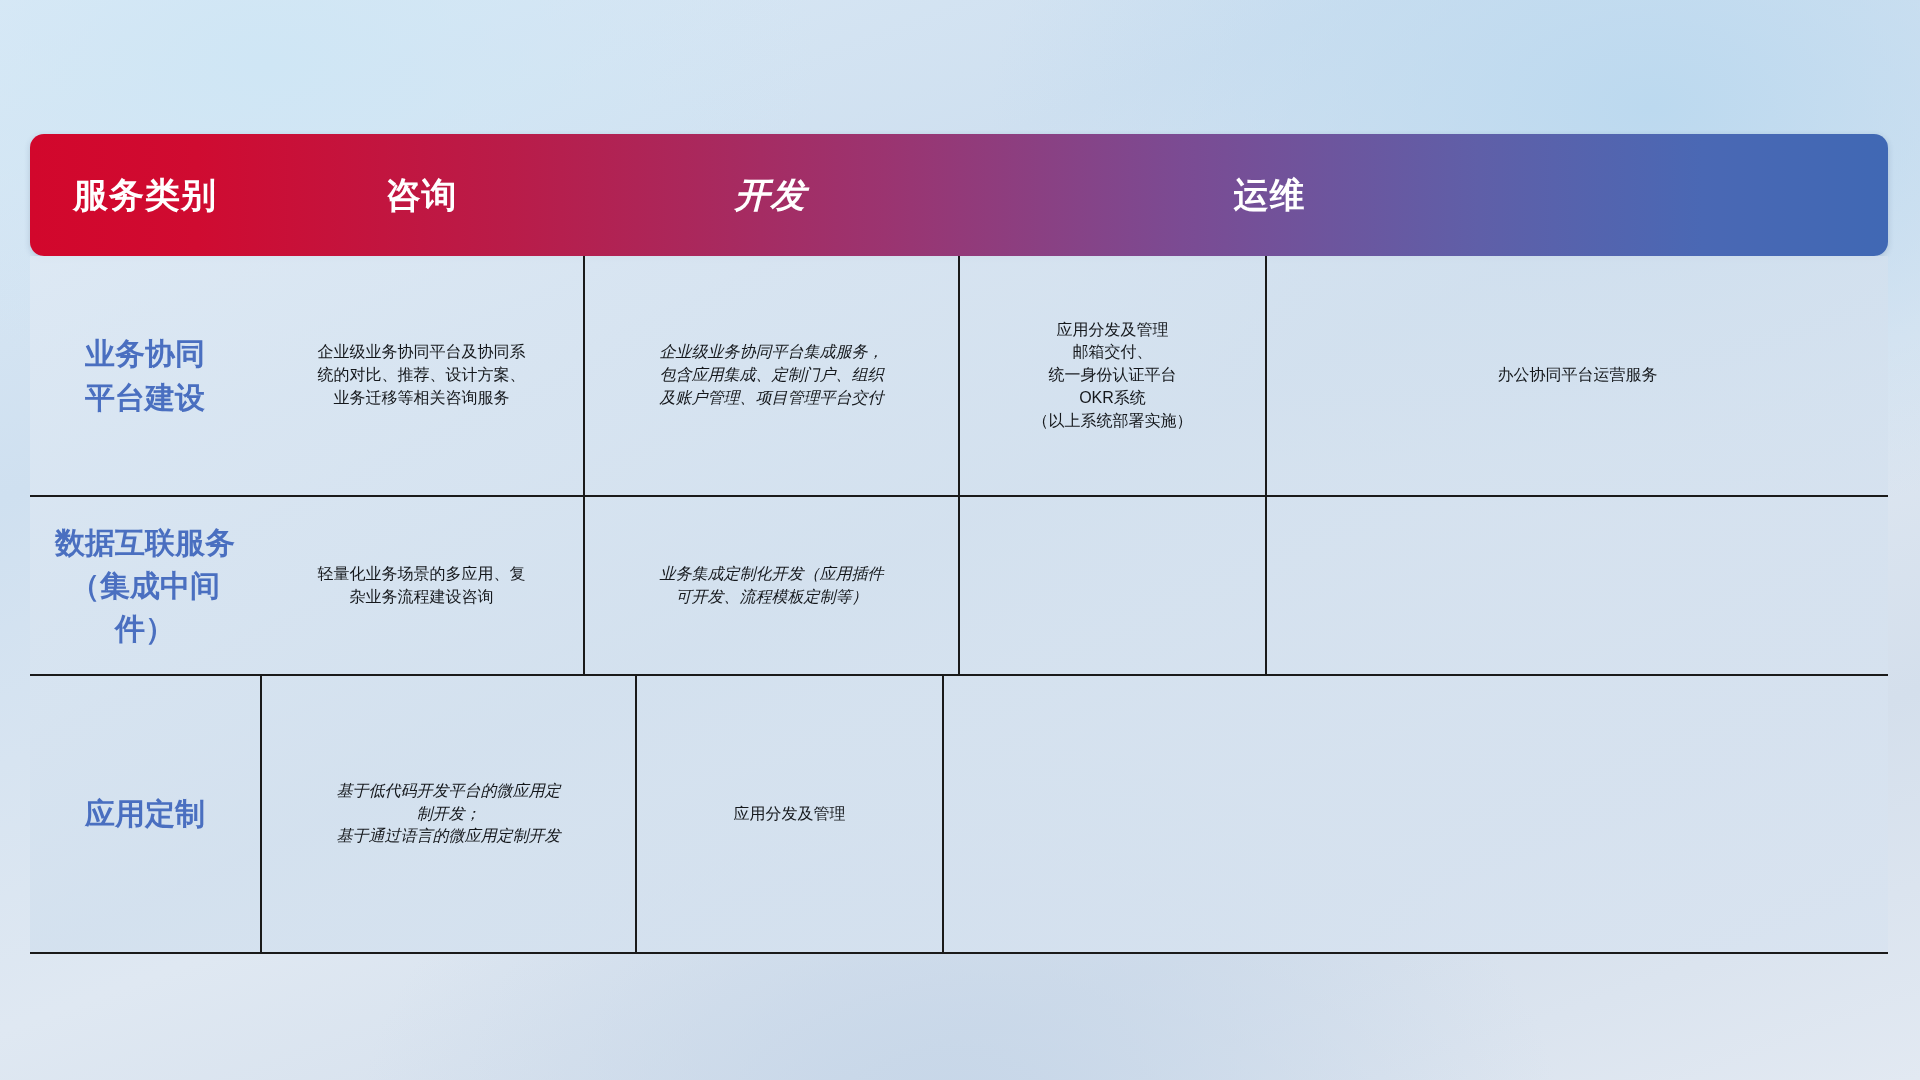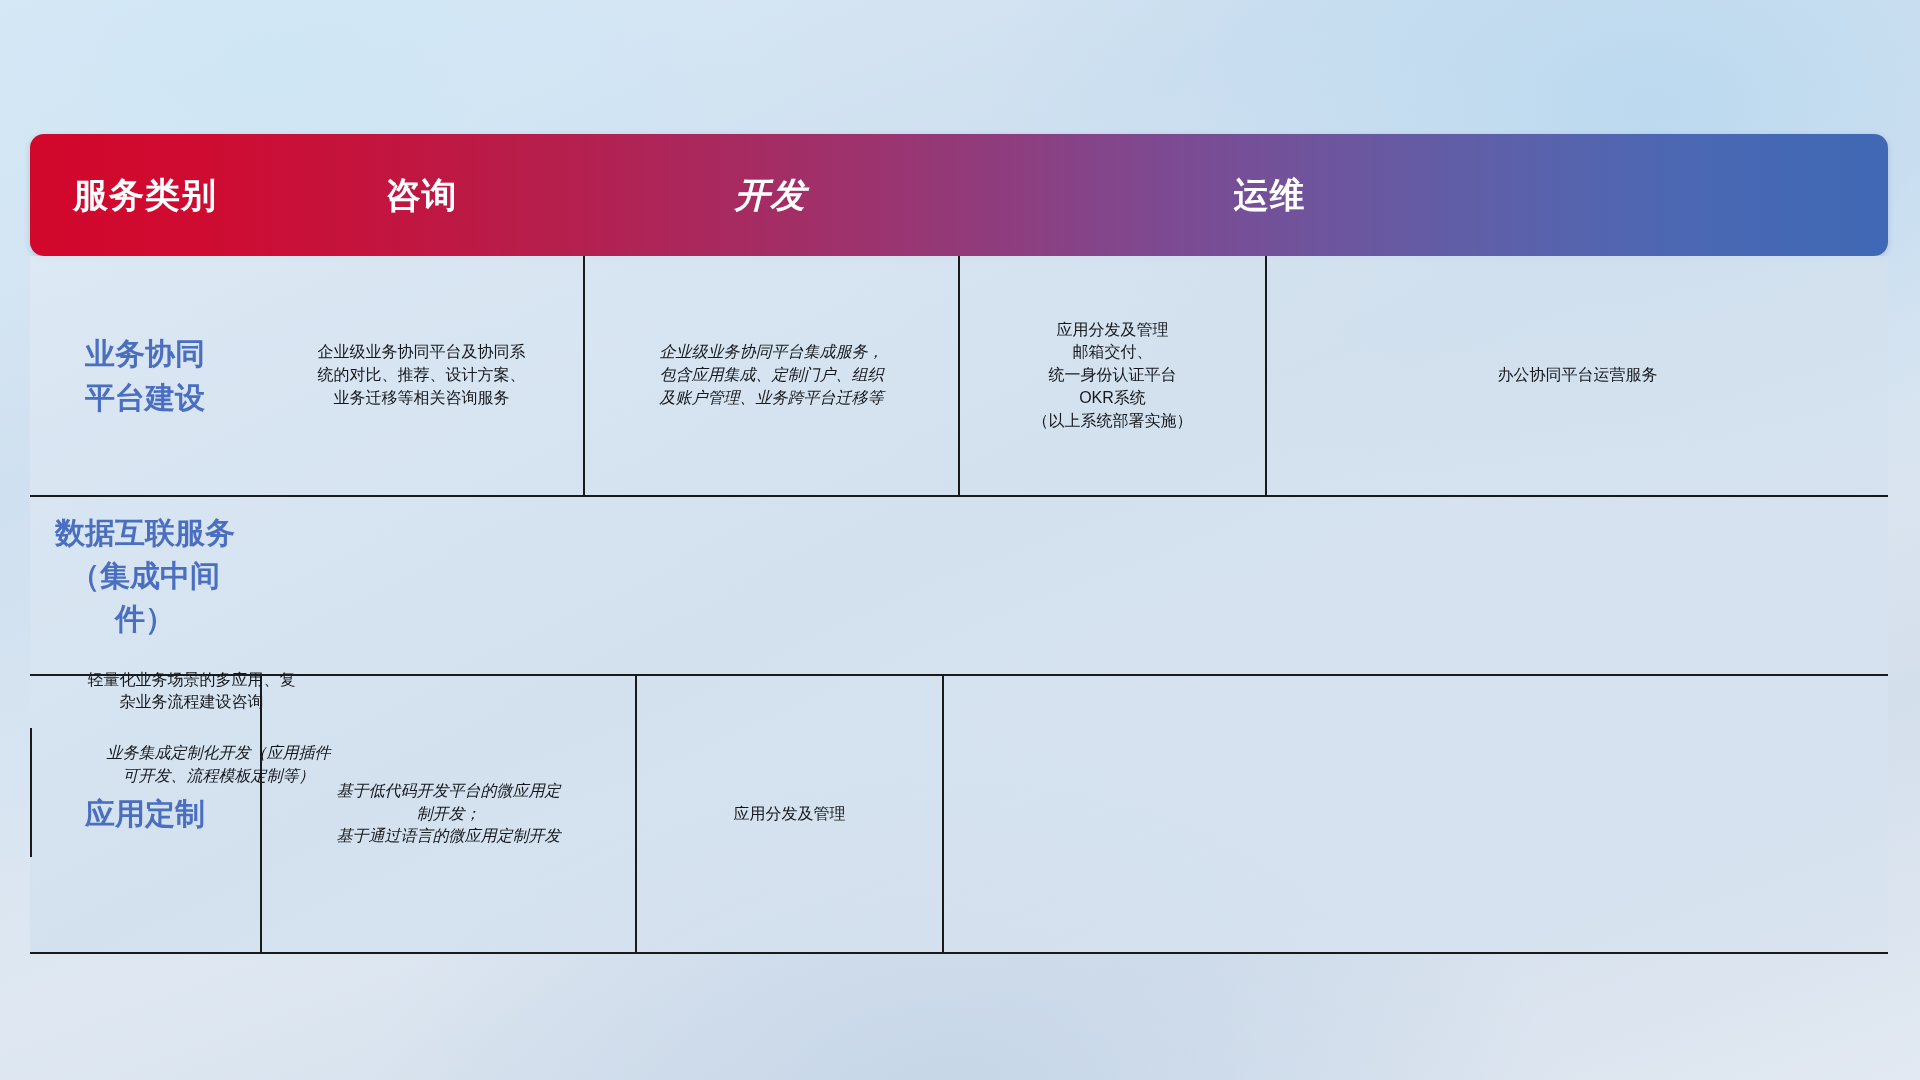--- a/index.html
+++ b/index.html
@@ -71,21 +71,21 @@
   .sep-l { border-left:2px solid #1a1a1a; }
 
   
   .c0 { width:230px; }
   .c1 { width:323px; }
   .c2 { width:375px;font-style:italic; }
   .c3 { width:307px; }
   .c4 { width:623px; }
 
   .r0 { height:239px; }
-  .r1 { height:179px;flex-direction:column; }
+  .r1 { height:179px; }
   .r2 { height:278px; }
 </style>
 </head>
 <body>
 
 <div id="stage">
 
   <div id="table-card">
 
     <div id="table-header">
@@ -98,21 +98,21 @@
     <div id="table-body">
 
       <div class="trow r0">
         <div class="tcell cat c0">业务协同
 平台建设</div>
         <div class="tcell c1">企业级业务协同平台及协同系
 统的对比、推荐、设计方案、
 业务迁移等相关咨询服务</div>
         <div class="tcell c2 sep-l">企业级业务协同平台集成服务，
 包含应用集成、定制门户、组织
-及账户管理、业务跨平台迁移等</div>
+及账户管理、项目管理平台交付</div>
         <div class="tcell c3 sep-l">应用分发及管理
 邮箱交付、
 统一身份认证平台
 OKR系统
 （以上系统部署实施）</div>
         <div class="tcell c4 sep-l">办公协同平台运营服务</div>
       </div>
 
       <div class="trow r1">
         <div class="tcell cat c0">数据互联服务

